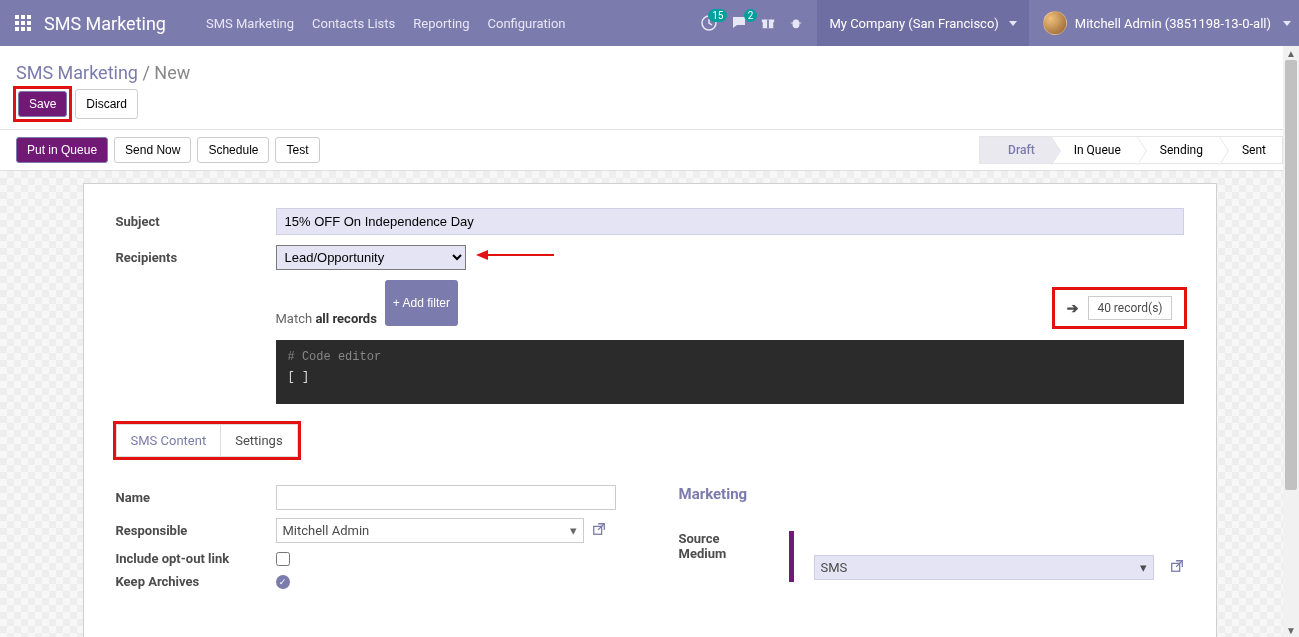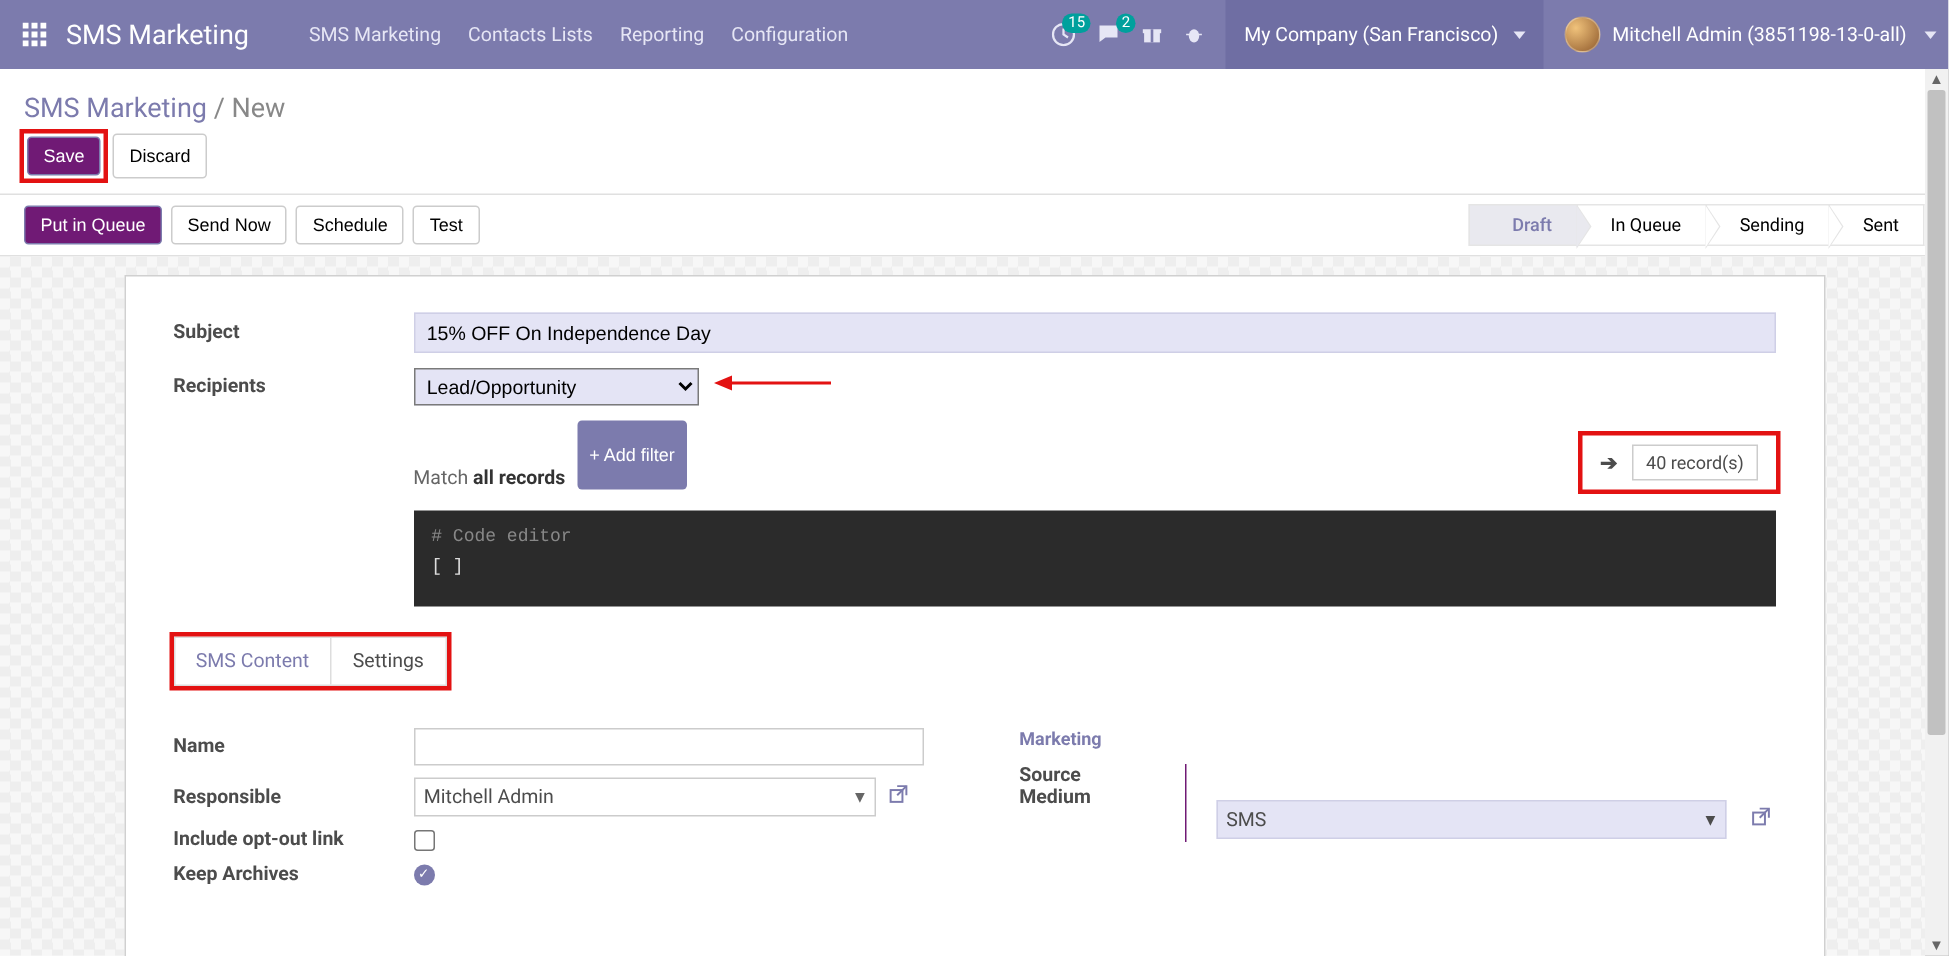--- a/index.html
+++ b/index.html
@@ -275,24 +275,24 @@
   .tab:last-child { border-right: none; }
   .tab.active { color: #7c7bad; }
 
   .tab-content {
     margin-top: 28px;
     display: flex;
     gap: 60px;
   }
   .col { flex: 1; }
   .section-title {
-    font-size: 12px;
+    font-size: 15px;
     font-weight: 700;
     color: #7c7bad;
-    margin-bottom: 10px;
+    margin-bottom: 28px;
   }
   .field-stack .form-row { margin-bottom: 8px; }
   .txt-inp {
     width: 340px;
     border: 1px solid #ccc;
     padding: 4px 6px;
     font-size: 13px;
     background: #fff;
   }
   .m2o {
@@ -318,21 +318,21 @@
   .medium-sel {
     width: 340px;
     border: 1px solid #cfcfe6;
     background: #e4e4f5;
     padding: 4px 6px;
     font-size: 13px;
     display: flex;
     align-items: center;
     justify-content: space-between;
   }
-  .left-border { border-left: 1px solid #701a75; padding-left: 20px; padding-top: 2px; padding-bottom: 2px;}
+  .left-border { border-left: 5px solid #701a75; padding-left: 20px; padding-top: 2px; padding-bottom: 2px;}
   
   .vscroll {
     position: absolute;
     right: 0; top: 46px; bottom: 0;
     width: 16px;
     background: #f1f1f1;
   }
   .vscroll-thumb {
     position: absolute;
     right: 2px;

